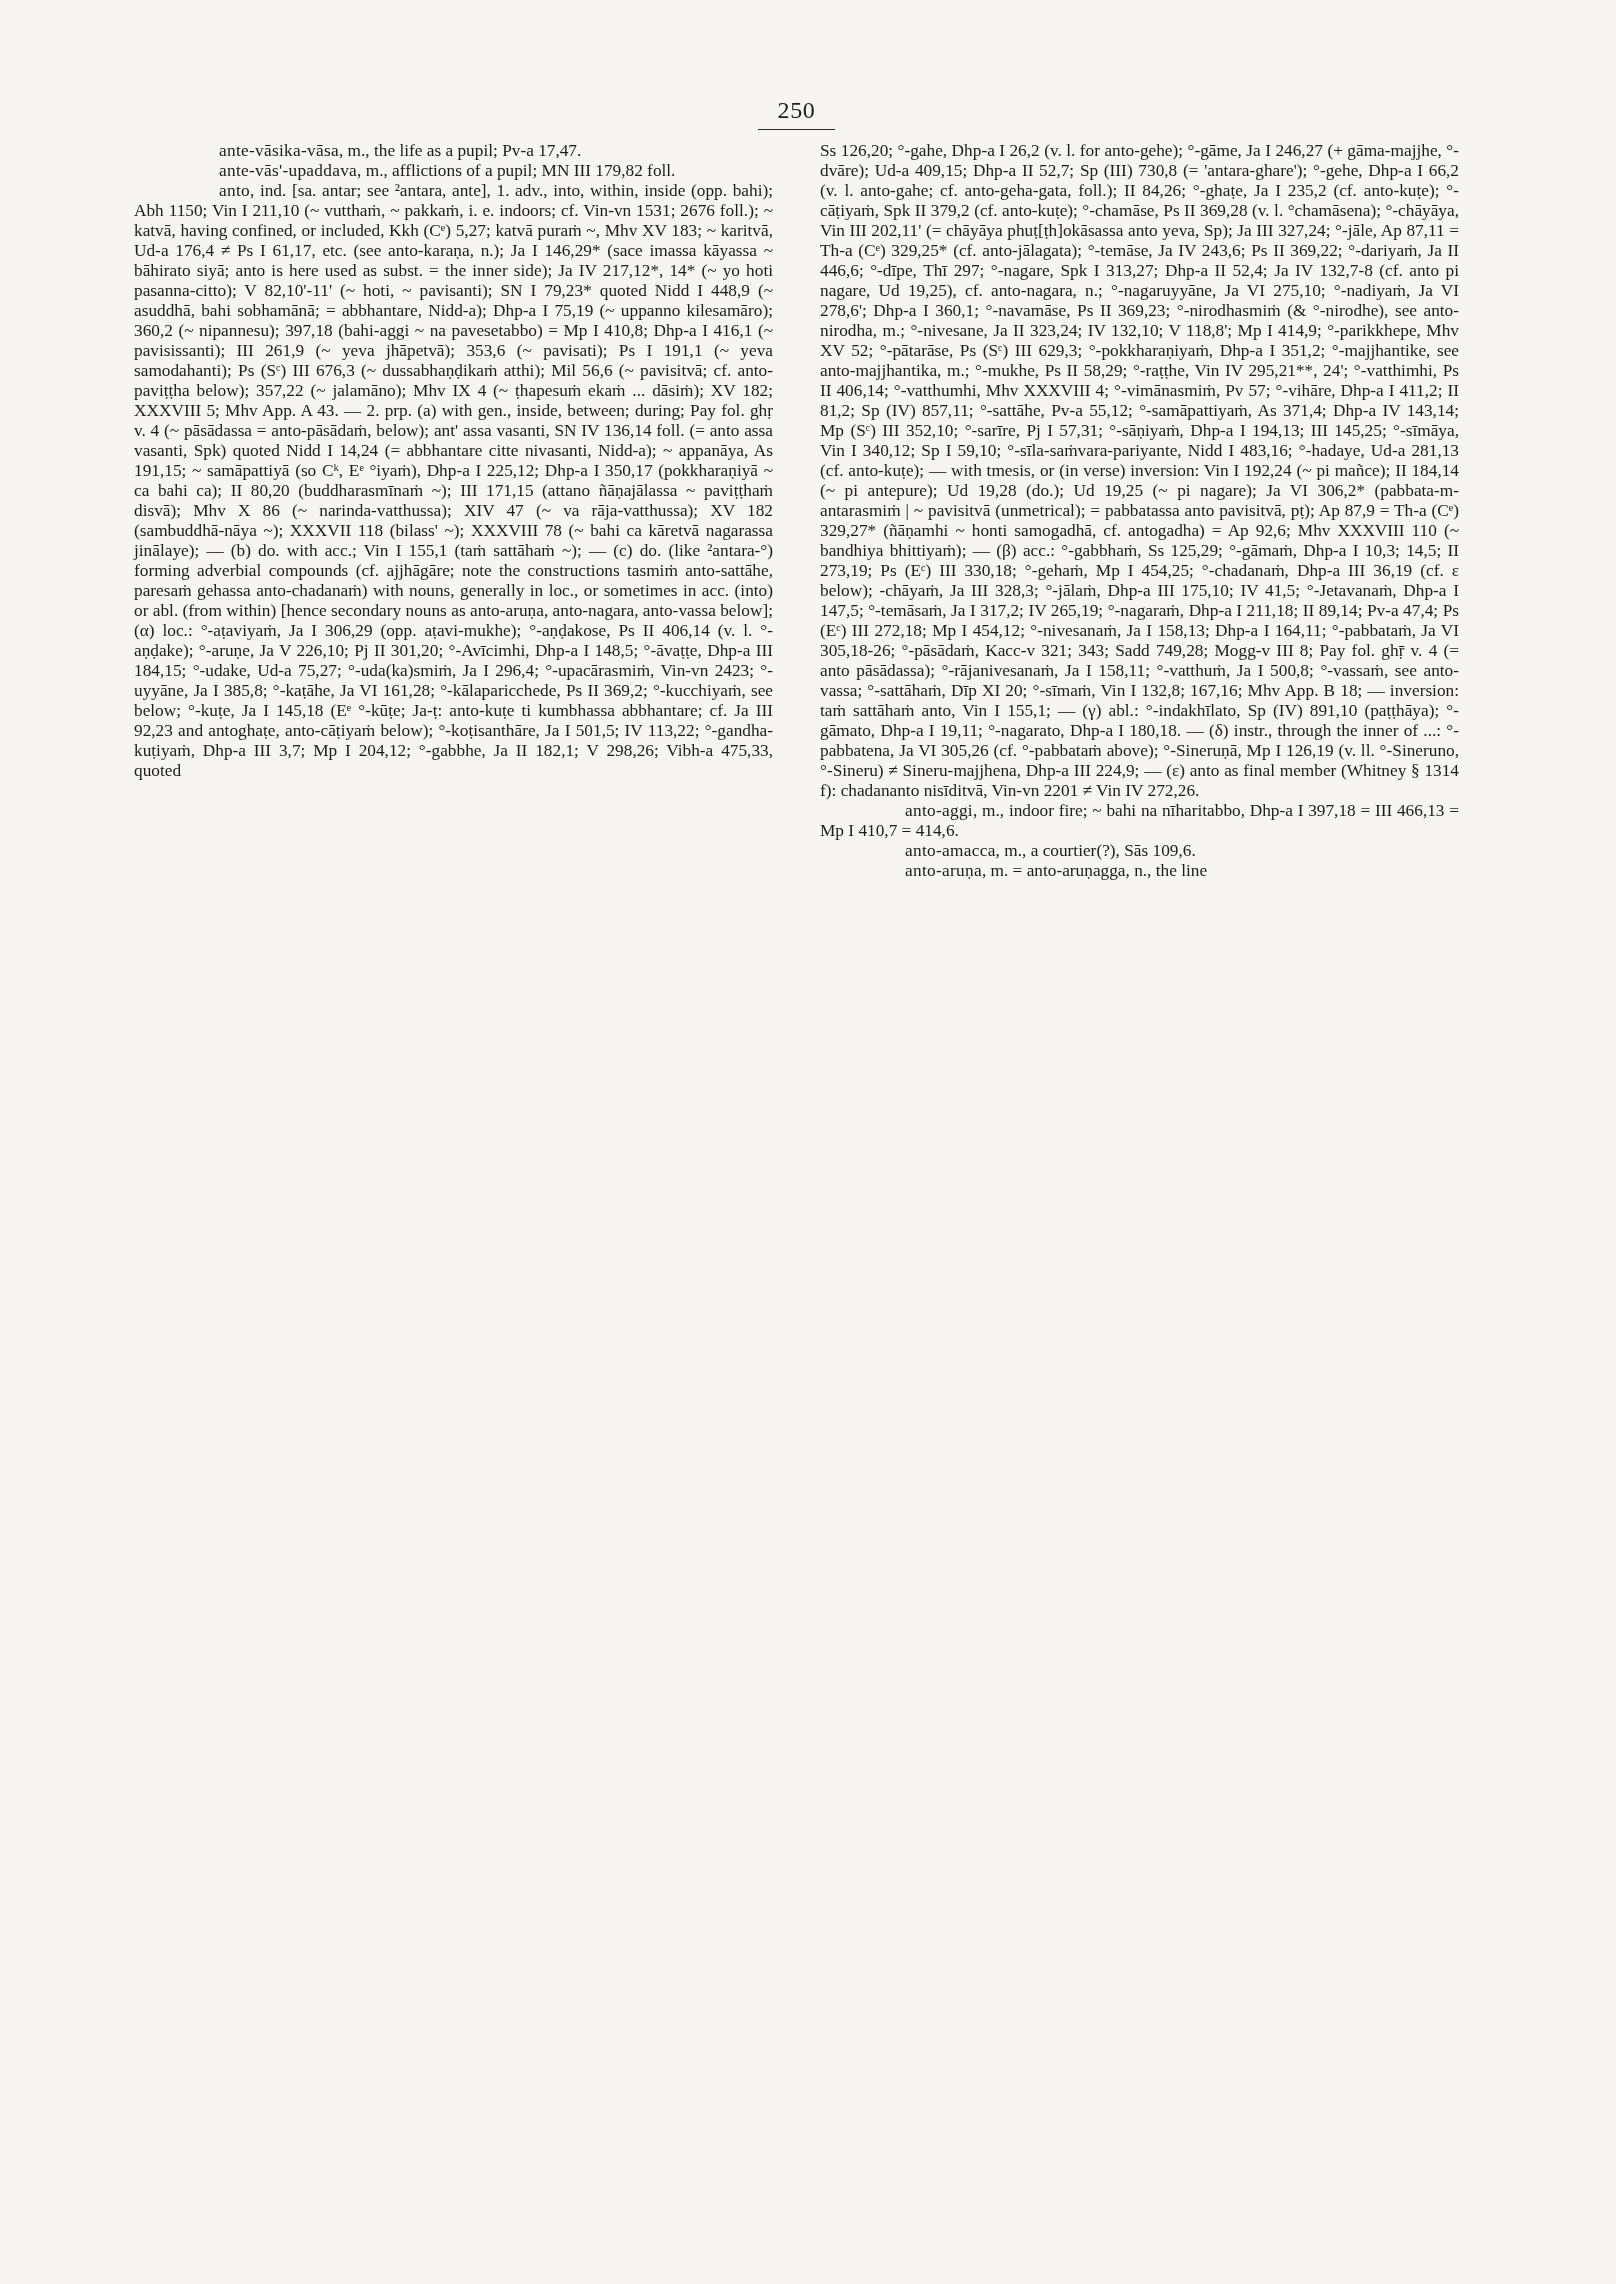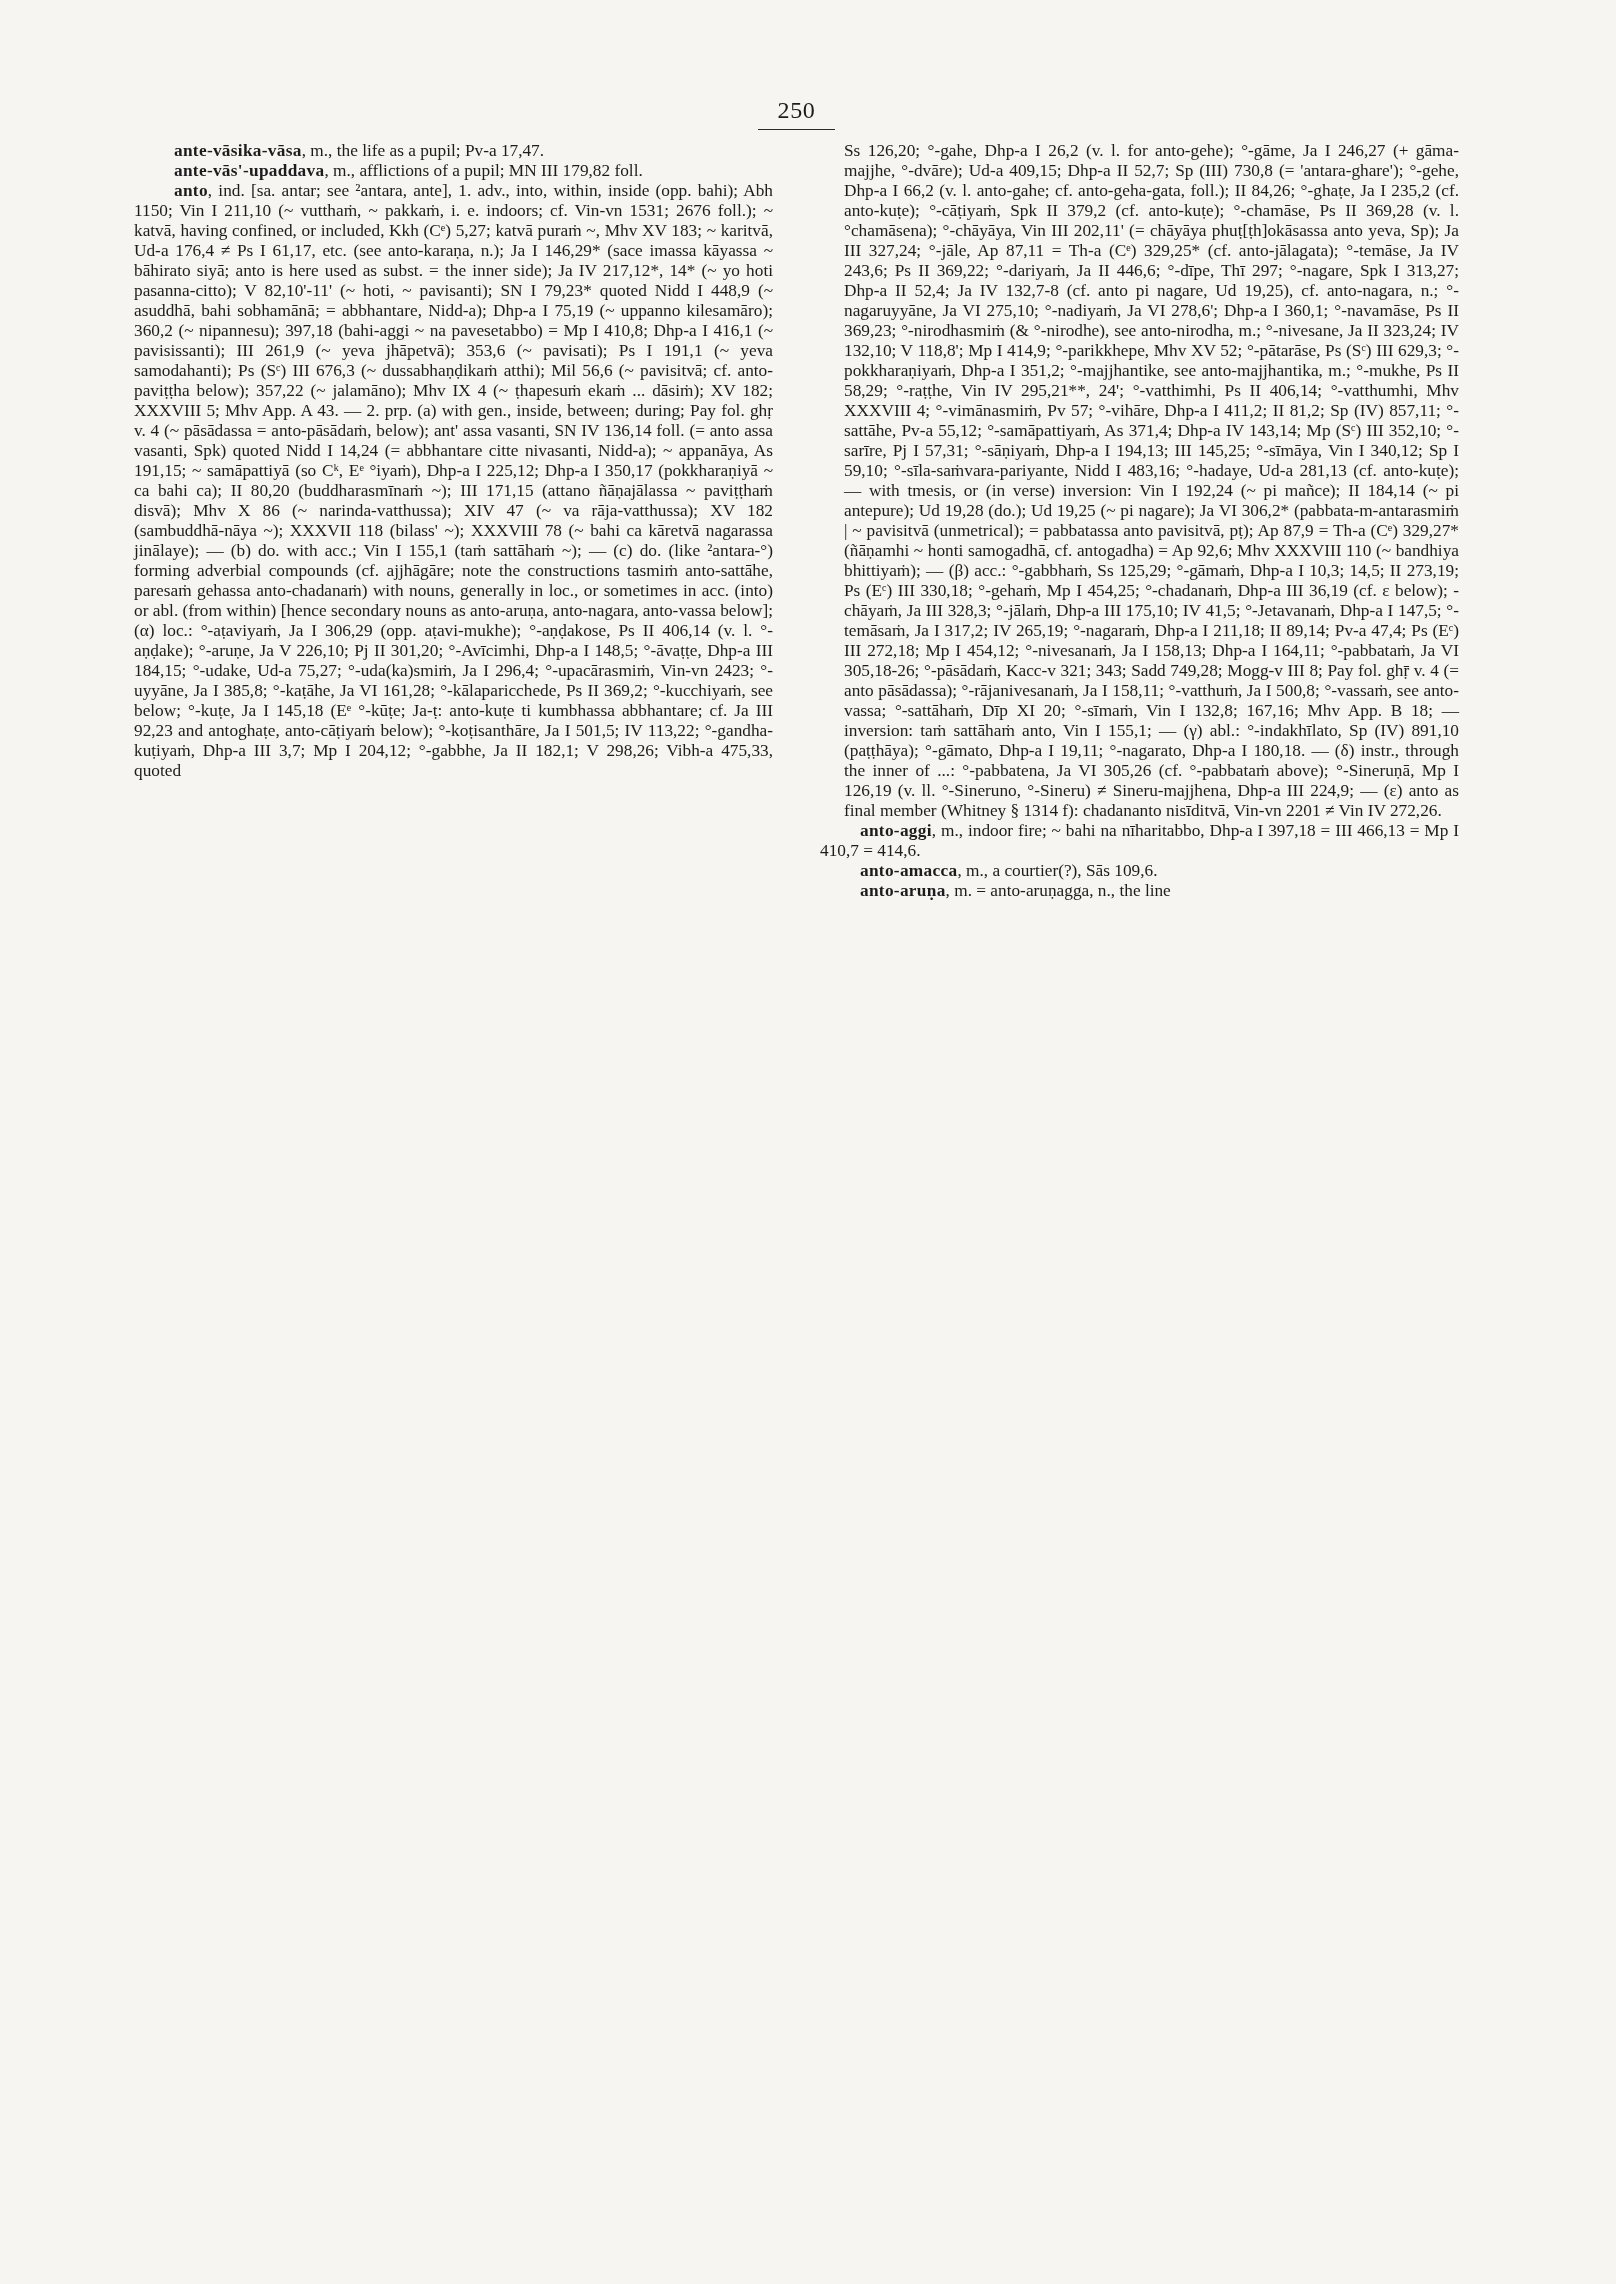--- a/index.html
+++ b/index.html
@@ -46,25 +46,25 @@
     font-size: 17.3px;
     line-height: 20px;
     text-align: justify;
   }
   .column p {
     margin: 0;
     text-indent: 40px;
   }
   .column p.continuation {
     text-indent: 0;
-    margin-left: 24px;
   }
   .headword {
-    font-weight: bold;
+    font-weight: normal;
     letter-spacing: 0.3px;
+    margin-left: 45px;
   }
 </style>
 </head>
 <body>
 
 <div class="page">
 
   <div class="page-header">
     <span class="page-number">250</span>
   </div>

